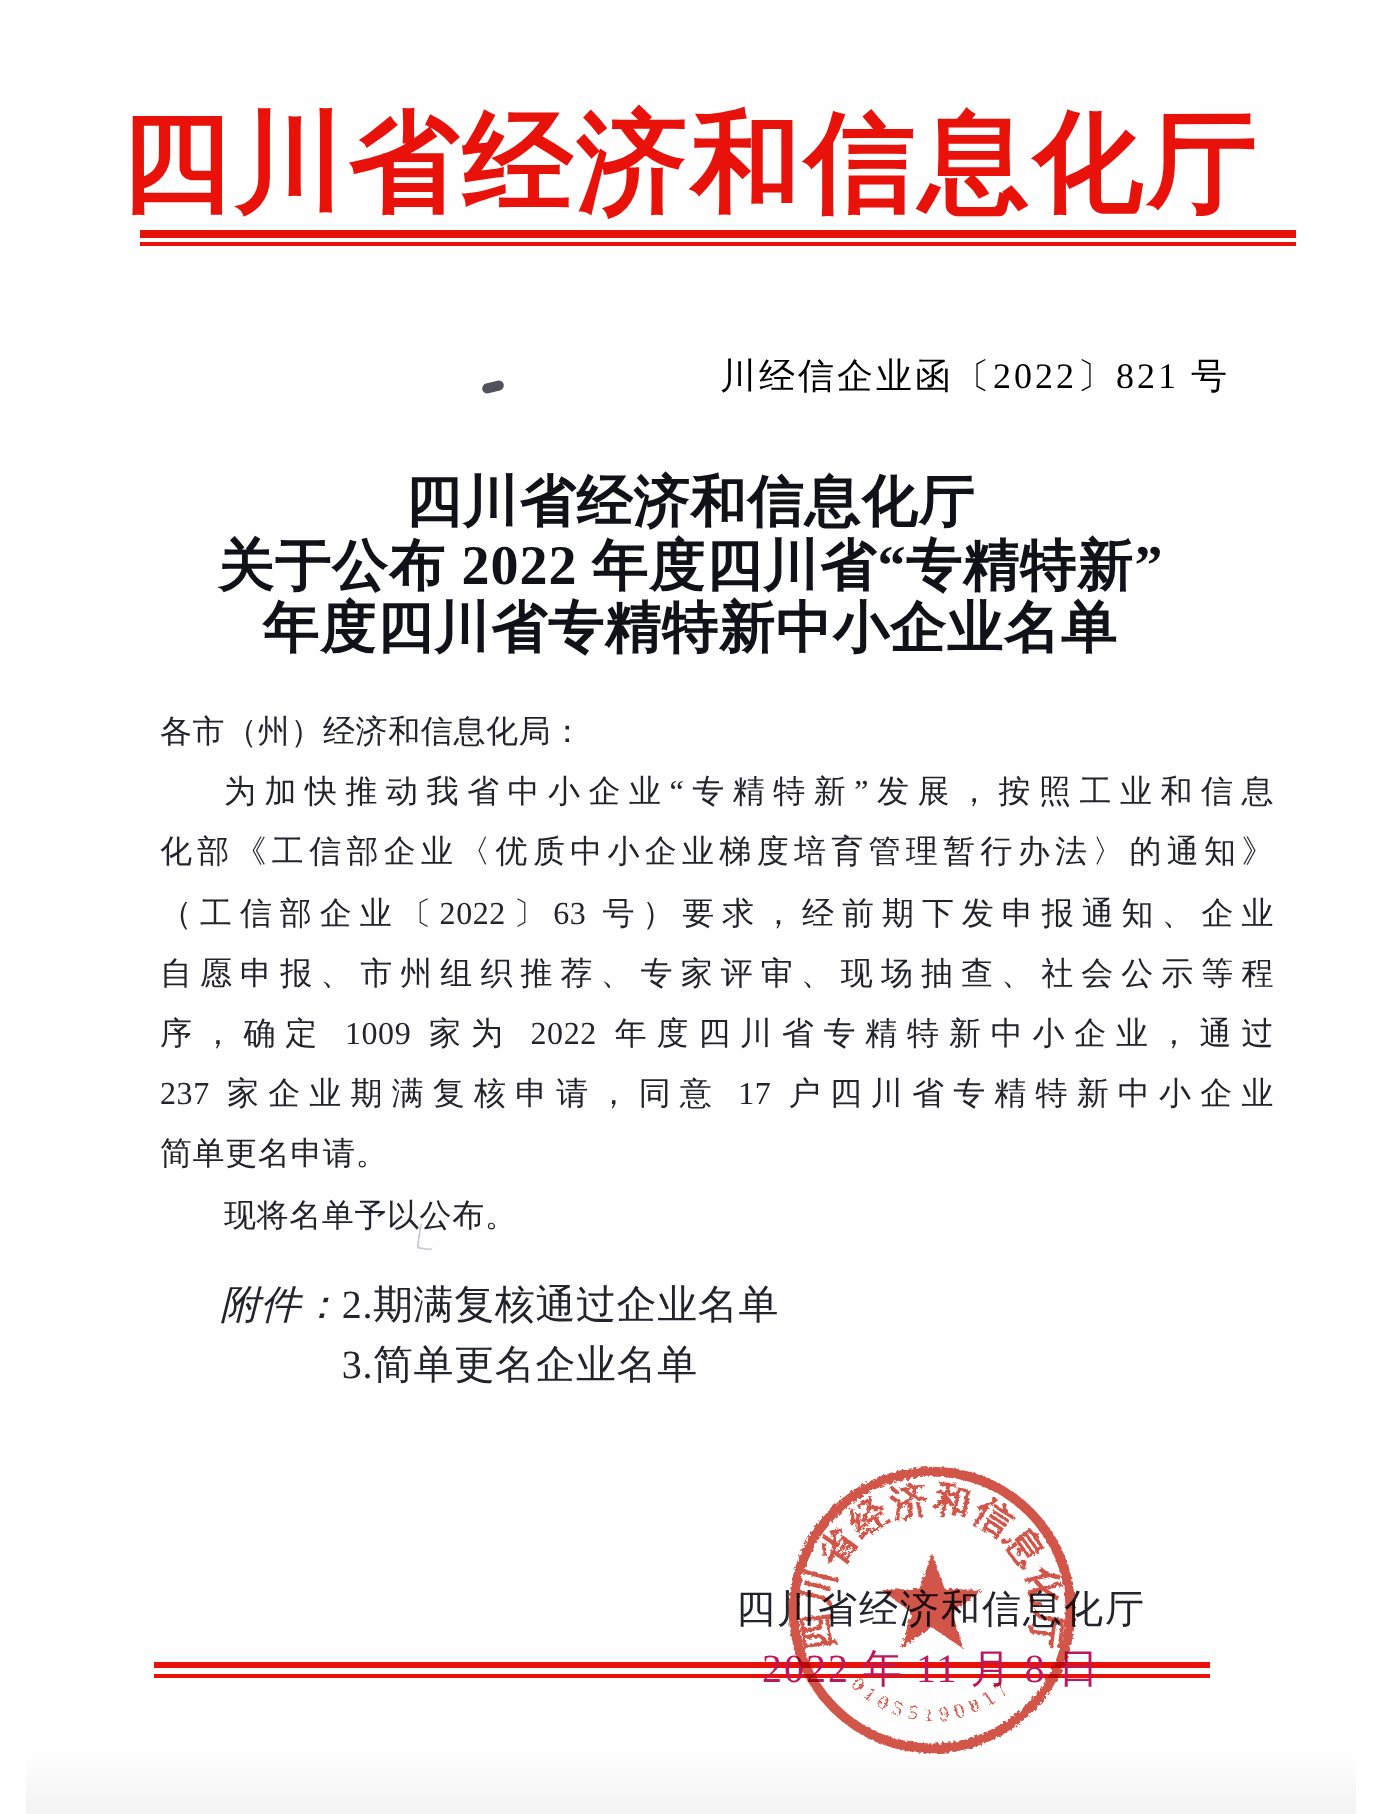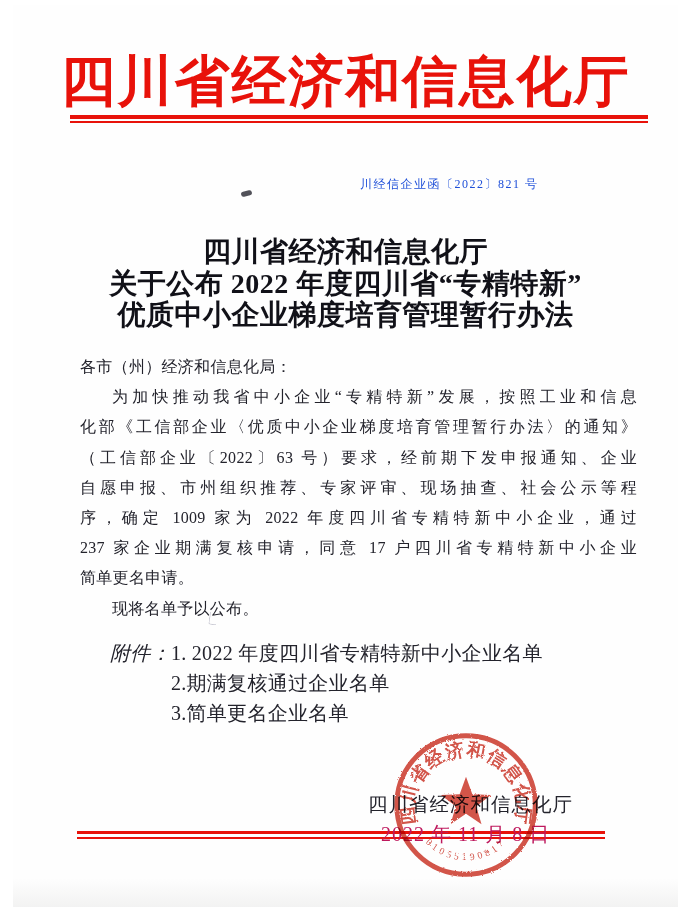--- a/index.html
+++ b/index.html
@@ -30,21 +30,21 @@
   .header-rule{
     position:absolute;top:110px;left:57px;width:578px;height:8px;
     border-top:4px solid var(--accent-red);
     border-bottom:2px solid var(--accent-red);
     box-sizing:border-box;
   }
 
   
   .doc-number{
     position:absolute;top:171px;left:347px;
-    font-size:12px;letter-spacing:1.5px;color:#1d4ed8;
+    font-size:18px;letter-spacing:1.5px;color:#000000;
     white-space:nowrap;
   }
 
   
   .doc-title{
     position:absolute;top:231px;left:0;width:100%;
     text-align:center;
     font-size:28px;font-weight:700;line-height:31.5px;
     color:#111118;
     letter-spacing:0.5px;
@@ -122,21 +122,21 @@
   <div class="header-title">四川省经济和信息化厅</div>
   <div class="header-rule"></div>
 
   <div class="doc-number">川经信企业函〔2022〕821 号</div>
 
   <div class="speck"></div>
 
   <div class="doc-title">
     <div>四川省经济和信息化厅</div>
     <div>关于公布 2022 年度四川省“专精特新”</div>
-    <div>优质中小企业梯度培育管理暂行办法</div>
+    <div>年度四川省专精特新中小企业名单</div>
   </div>
 
   <div class="body-text">
 
       <div class="line">各市（州）经济和信息化局：</div>
 
       <div class="line indent just">为加快推动我省中小企业“专精特新”发展，按照工业和信息</div>
 
       <div class="line just">化部《工信部企业〈优质中小企业梯度培育管理暂行办法〉的通知》</div>
 
@@ -153,21 +153,20 @@
       <div class="line indent">现将名单予以公布。</div>
     </div>
 
   <div class="smudge"></div>
 
   <div class="attachments">
     <div class="attach-row">
       <div class="attach-label">附件：</div>
       <div class="attach-items">
 
-          <div>1. 2022 年度四川省专精特新中小企业名单</div>
 
           <div>2.期满复核通过企业名单</div>
 
           <div>3.简单更名企业名单</div>
         </div>
     </div>
   </div>
 
   <div class="bottom-rule"></div>
 

